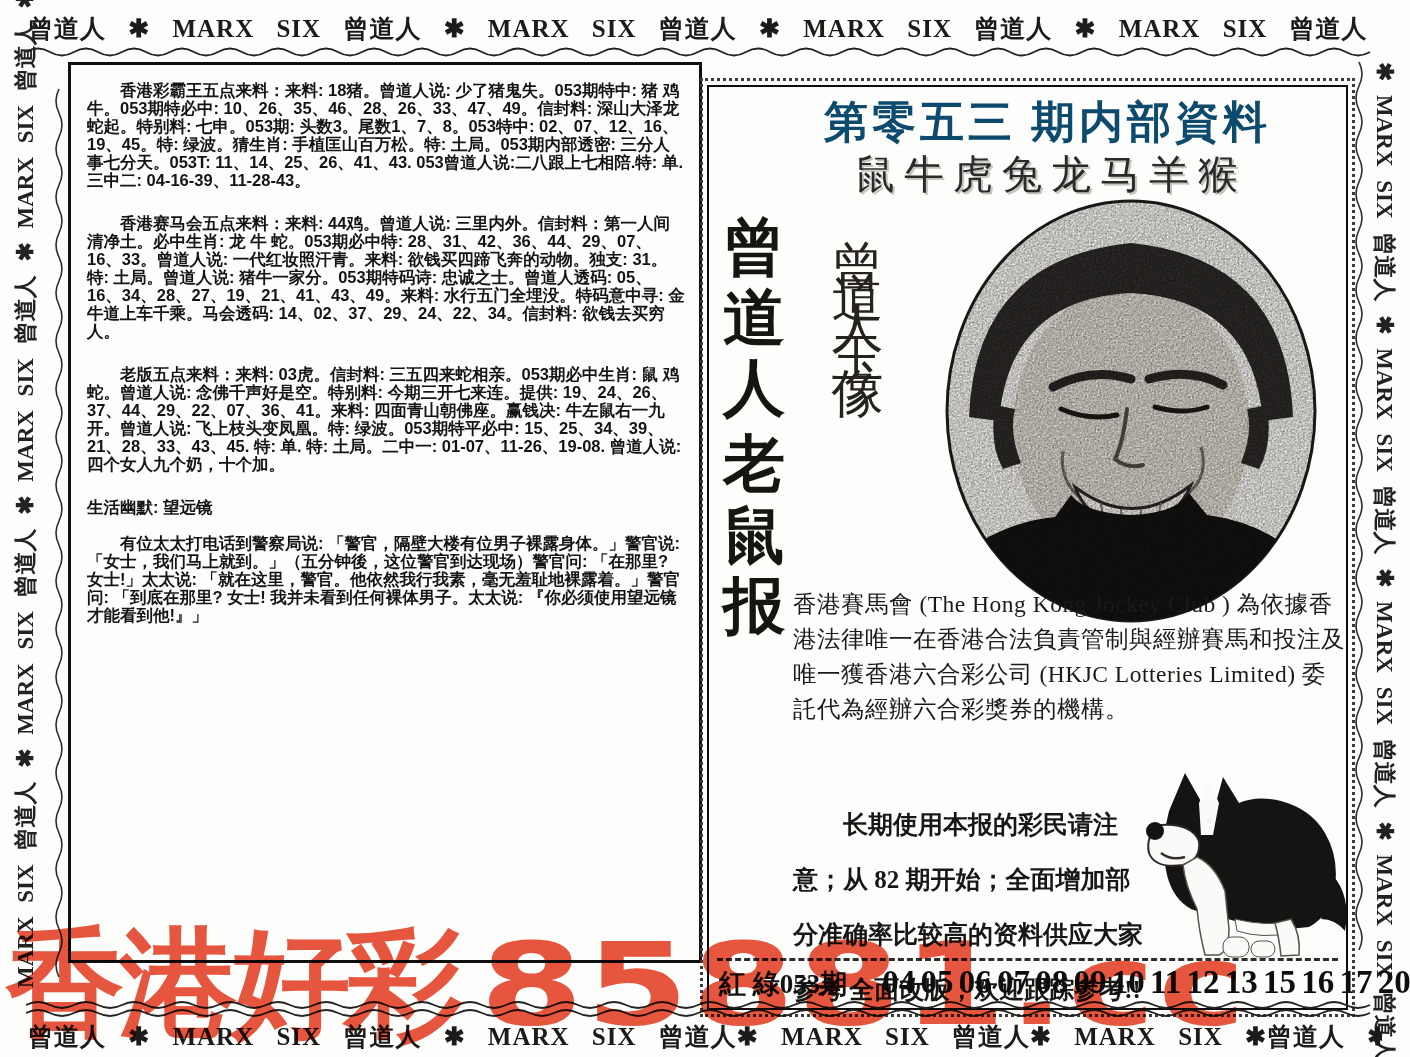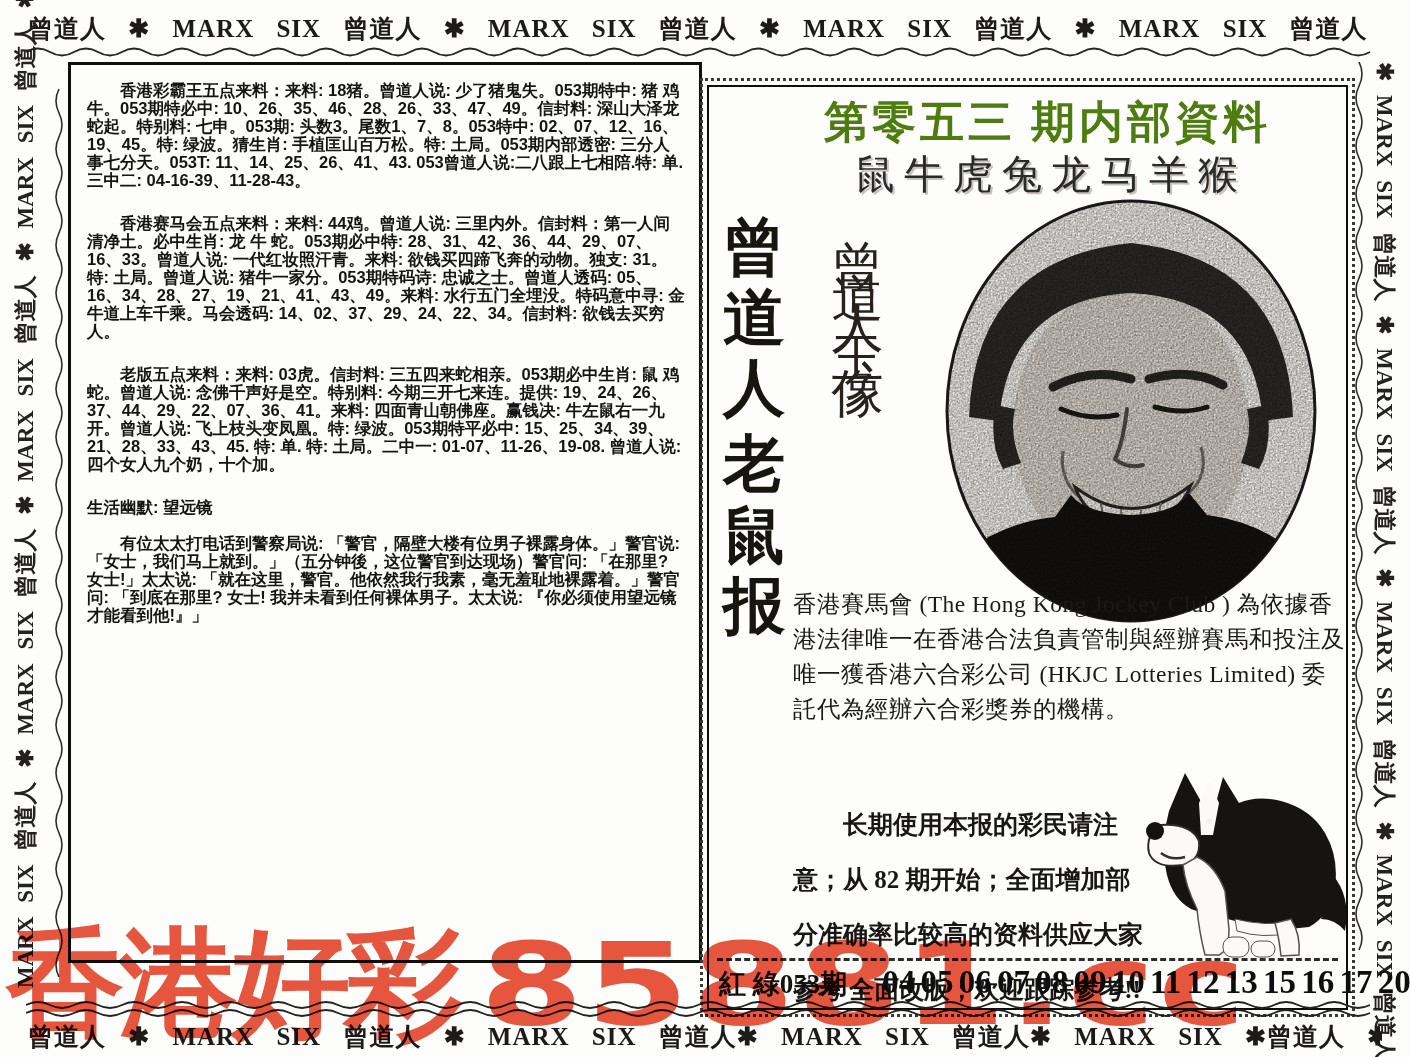--- a/index.html
+++ b/index.html
@@ -29,21 +29,21 @@
               font-size:16.5px;line-height:18px;font-weight:700;color:#141414;}
   .left-panel p{margin:0 0 25px 0;}
   .left-panel p.indent{text-indent:2em;}
   .humor-title{font-weight:700;margin-bottom:18px !important;}
 
   
   .right-panel{position:absolute;left:707px;top:85px;width:641px;height:925px;box-sizing:border-box;
                border:2px solid #0c0c0c;overflow:visible;}
   .right-panel::after{content:"";position:absolute;inset:-9px;border:3px dotted #3a3a3a;pointer-events:none;}
   .rp-title{position:absolute;top:6px;left:64px;right:24px;text-align:center;
-            font-family:"Liberation Serif",serif;font-weight:900;font-size:44px;letter-spacing:4px;color:#4d7c0f;}
+            font-family:"Liberation Serif",serif;font-weight:900;font-size:44px;letter-spacing:4px;color:#0c4a6e;}
   .rp-subtitle{position:absolute;top:60px;left:83px;right:36px;text-align:center;
                font-family:"Liberation Serif",serif;font-weight:400;font-size:40px;letter-spacing:9px;
                color:#2a2a2a;text-shadow:2px 2px 0 #c6c2bc;}
   .rp-vert-main{position:absolute;left:14px;top:78px;writing-mode:vertical-rl;text-orientation:upright;
                 font-family:"Liberation Serif",serif;font-weight:900;font-size:62px;letter-spacing:72px;
                 color:#17150f;line-height:1;}
   .rp-vert-inner{position:absolute;left:122px;top:112px;writing-mode:vertical-rl;text-orientation:upright;
                  font-family:"Liberation Serif",serif;font-weight:400;font-size:52px;letter-spacing:32px;
                  color:#26231f;line-height:1;}
   .rp-portrait{position:absolute;left:226px;top:108px;}

